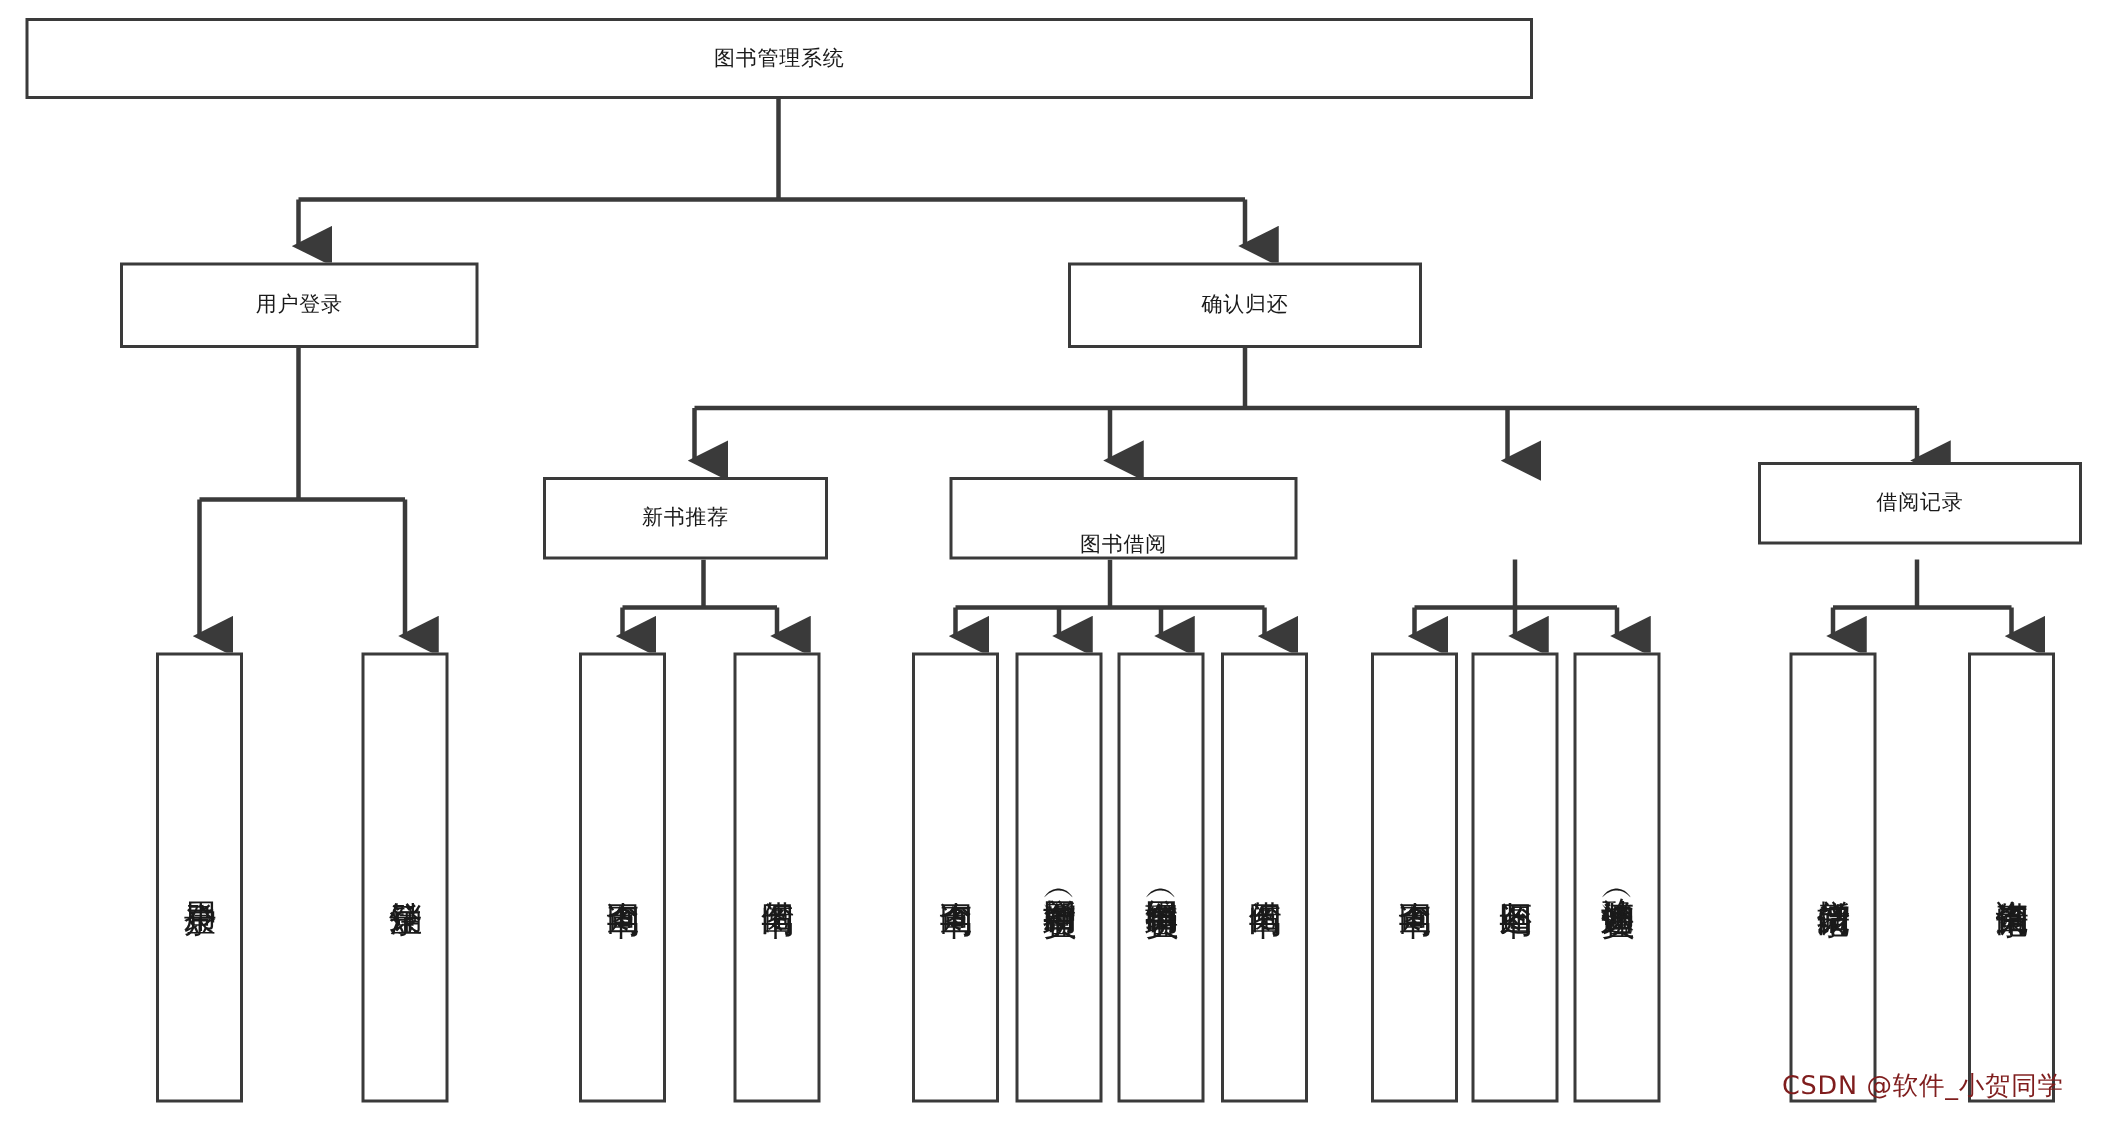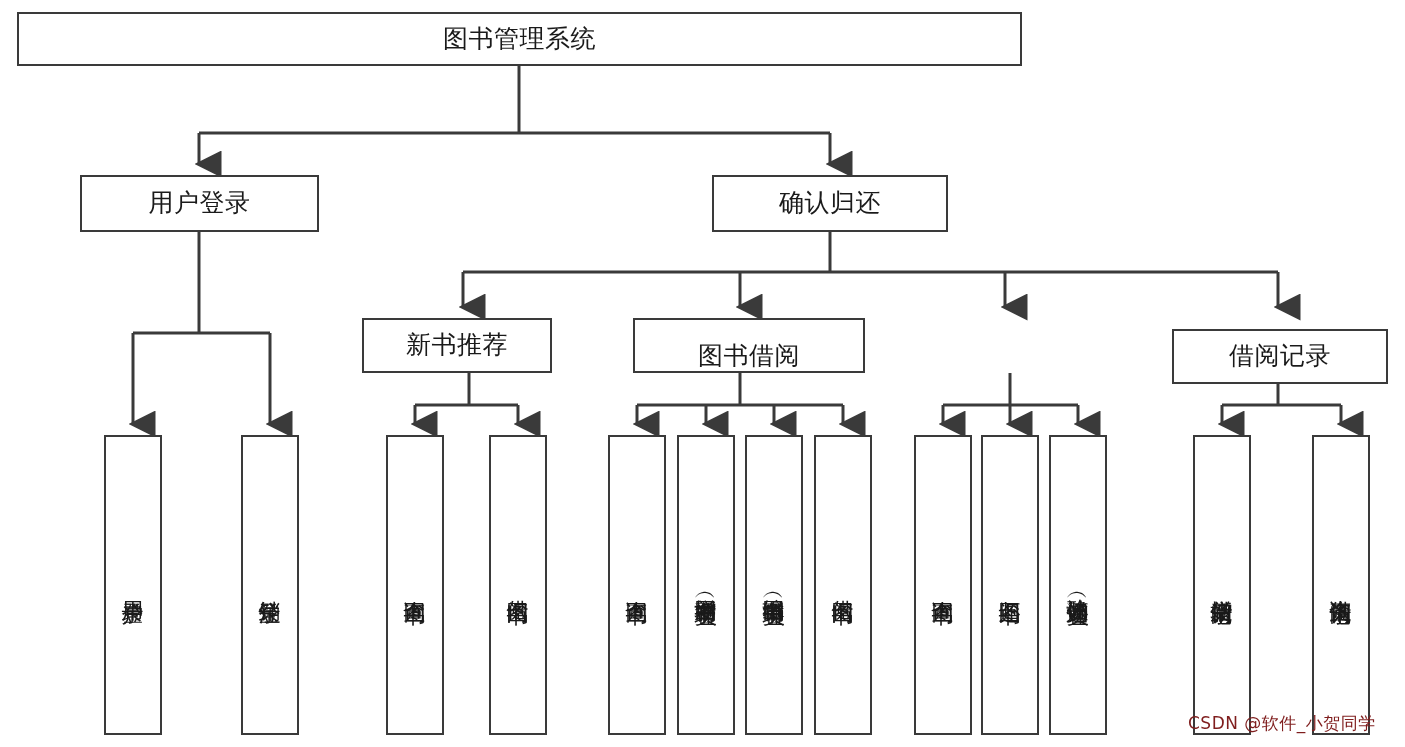--- a/index.html
+++ b/index.html
@@ -19,21 +19,21 @@
     position: absolute;
     box-sizing: border-box;
     border: 2px solid #3a3a3a;
     background: #ffffff;
     display: flex;
     align-items: center;
     justify-content: center;
     color: #1a1a1a;
   }
   .node-label {
-    font-size: 25px;
+    font-size: 14px;
     line-height: 1.15;
     letter-spacing: 0.5px;
     white-space: nowrap;
   }
   
   .leaf .node-label {
     writing-mode: vertical-rl;
     text-orientation: upright;
     font-size: 22px;
     line-height: 1.32;
@@ -128,21 +128,21 @@
   <div class="node" style="left:712px; top:175px; width:236px; height:57px;">
     <span class="node-label">确认归还</span>
   </div>
 
   <div class="node" style="left:362px; top:318px; width:190px; height:55px;">
     <span class="node-label">新书推荐</span>
   </div>
   <div class="node" style="left:633px; top:318px; width:232px; height:55px;align-items:flex-end;">
     <span class="node-label">图书借阅</span>
   </div>
-  <div class="node" style="left:1172px; top:329px; width:216px; height:55px;">
+  <div class="node" style="left:1172px; top:308px; width:216px; height:55px;">
     <span class="node-label">借阅记录</span>
   </div>
 
   <div class="node leaf" style="left:104px; top:435px; width:58px; height:300px;">
     <span class="node-label">用户登录</span>
   </div>
   <div class="node leaf" style="left:241px; top:435px; width:58px; height:300px;">
     <span class="node-label">注销登录</span>
   </div>
 

